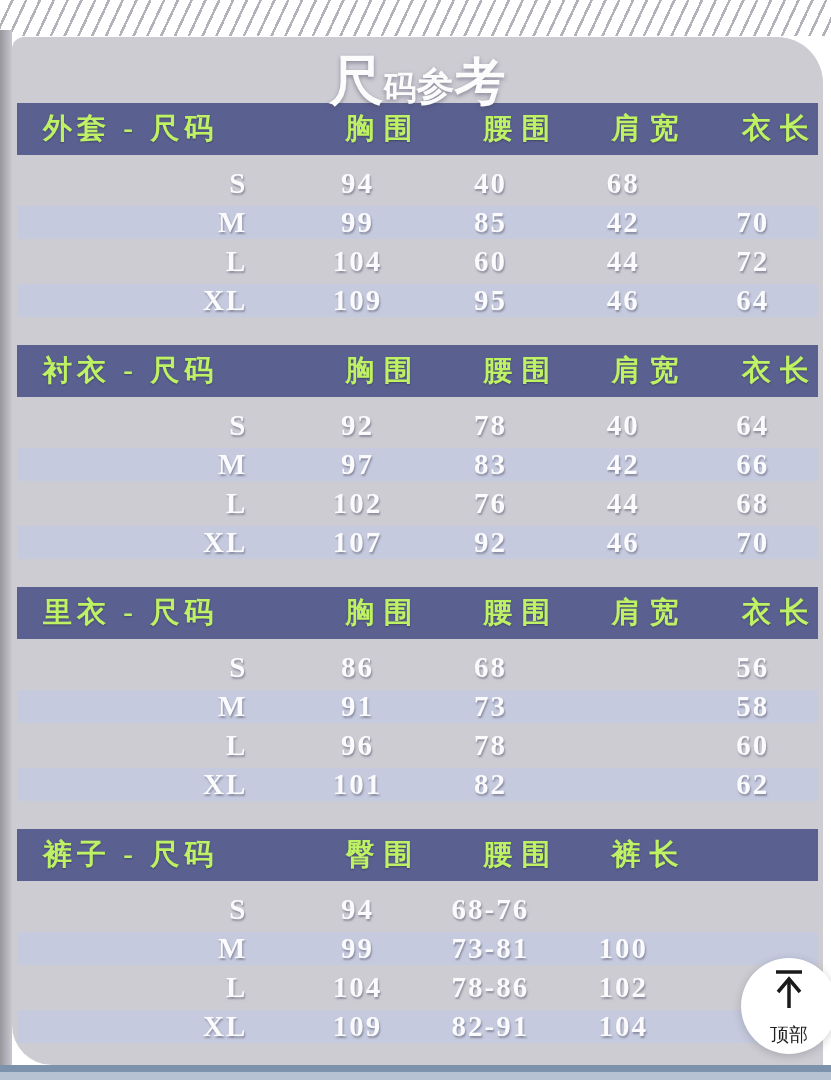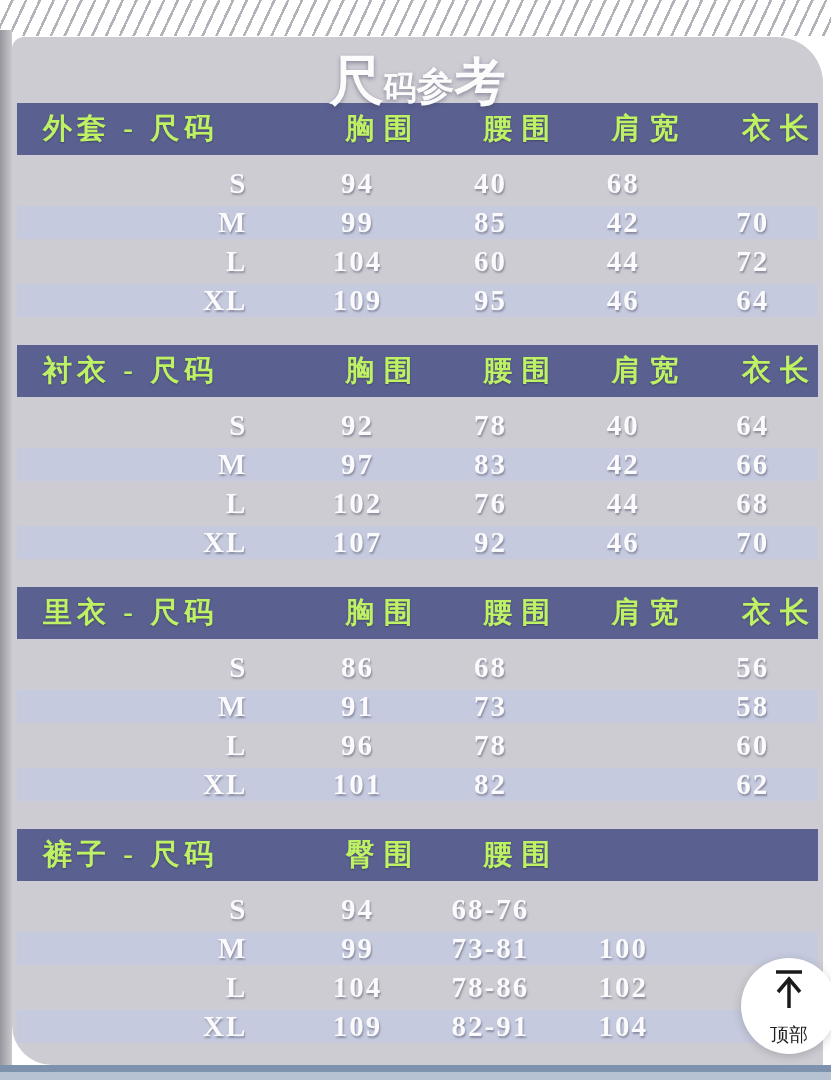--- a/index.html
+++ b/index.html
@@ -215,20 +215,21 @@
     <span class="val">62</span>
   </div>
 </div>
   </section>
 
   <section class="size-table">
     <header class="thead">
       <span class="label">裤子 - 尺码</span>
       <span class="colh">臀围</span>
       <span class="colh">腰围</span>
+      <span class="colh">裤长</span>
       <span class="colh"></span>
     </header>
     <div class="tbody">
   <div class="row">
     <span class="size">S</span>
     <span class="val">94</span>
     <span class="val">68-76</span>
     <span class="val"></span>
   </div>
 

